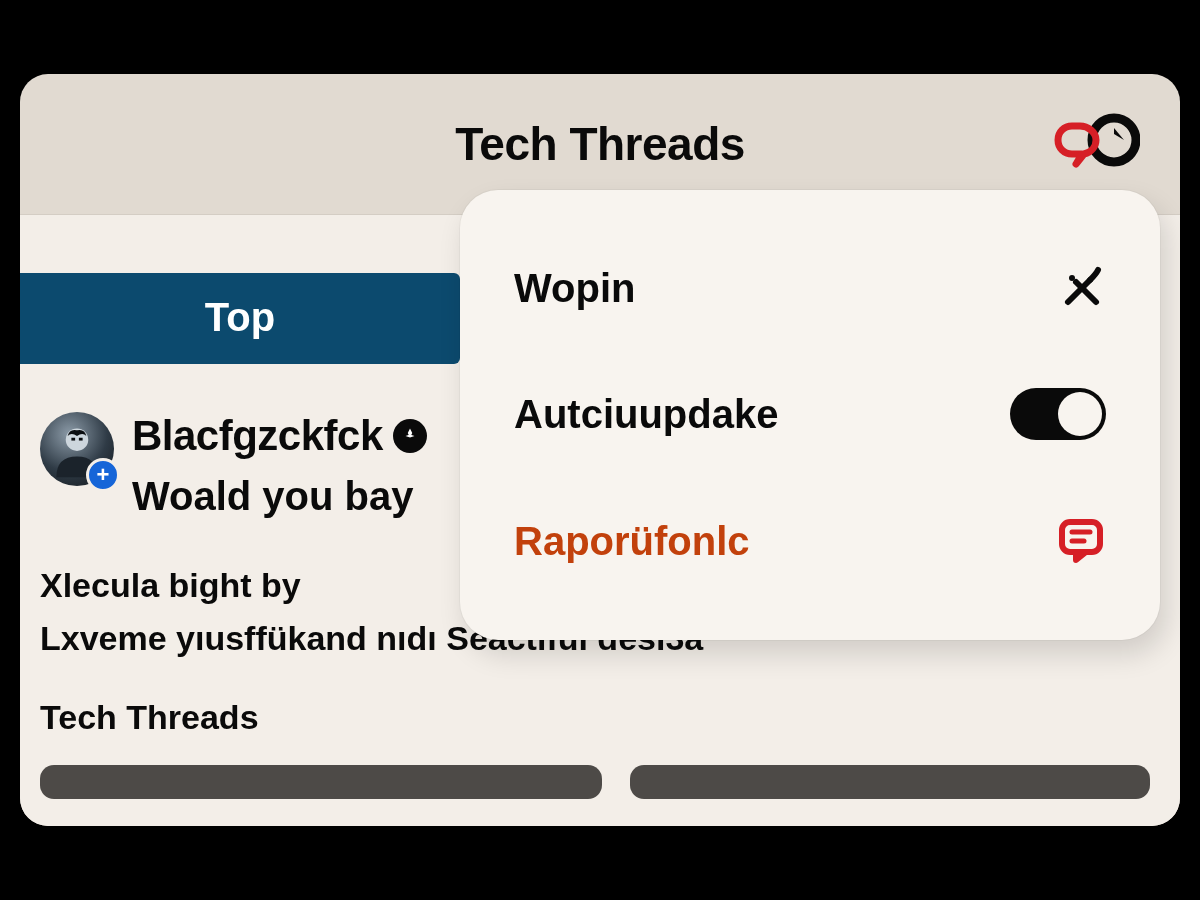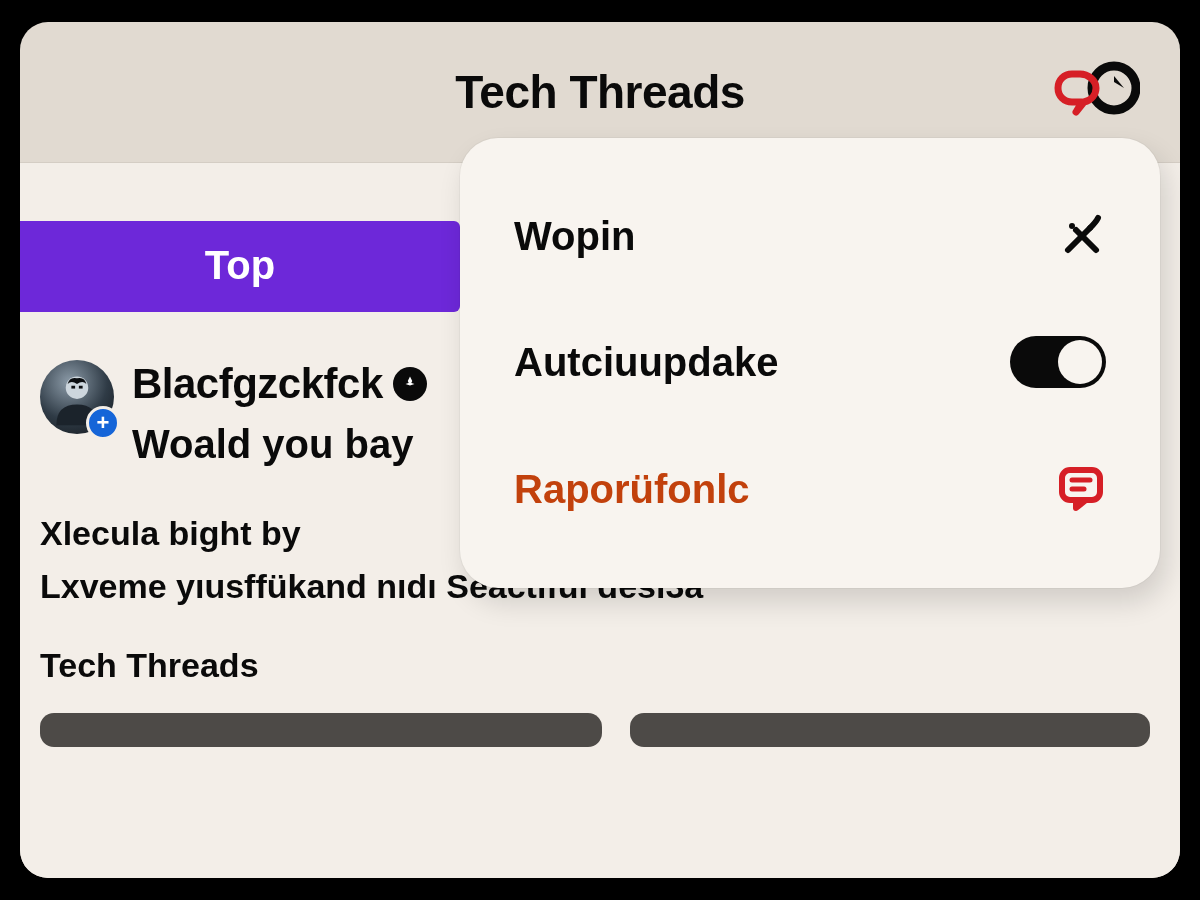--- a/index.html
+++ b/index.html
@@ -6,21 +6,21 @@
   html, body { width: 1200px; height: 900px; overflow: hidden; }
   body {
     font-family: -apple-system, BlinkMacSystemFont, "Segoe UI", Arial, sans-serif;
     background: #000;
     display: flex;
     align-items: center;
     justify-content: center;
   }
   .frame {
     width: 1160px;
-    height: 856px;
+    height: 752px;
     background: #e1dad1;
     border-radius: 28px;
     position: relative;
     overflow: hidden;
   }
   .header {
     height: 140px;
     display: flex;
     align-items: center;
     justify-content: center;
@@ -50,21 +50,21 @@
     min-height: 760px;
     padding-top: 40px;
     position: relative;
   }
 
   .tab-bar {
     width: 440px;
     margin-top: 18px;
   }
   .tab-active {
-    background: #6d28d9;
+    background: #0c4a6e;
     color: #fff;
     font-size: 40px;
     font-weight: 600;
     padding: 22px 0 24px 0;
     text-align: center;
     border-radius: 0 6px 6px 0;
   }
 
   .post {
     margin-top: 48px;

